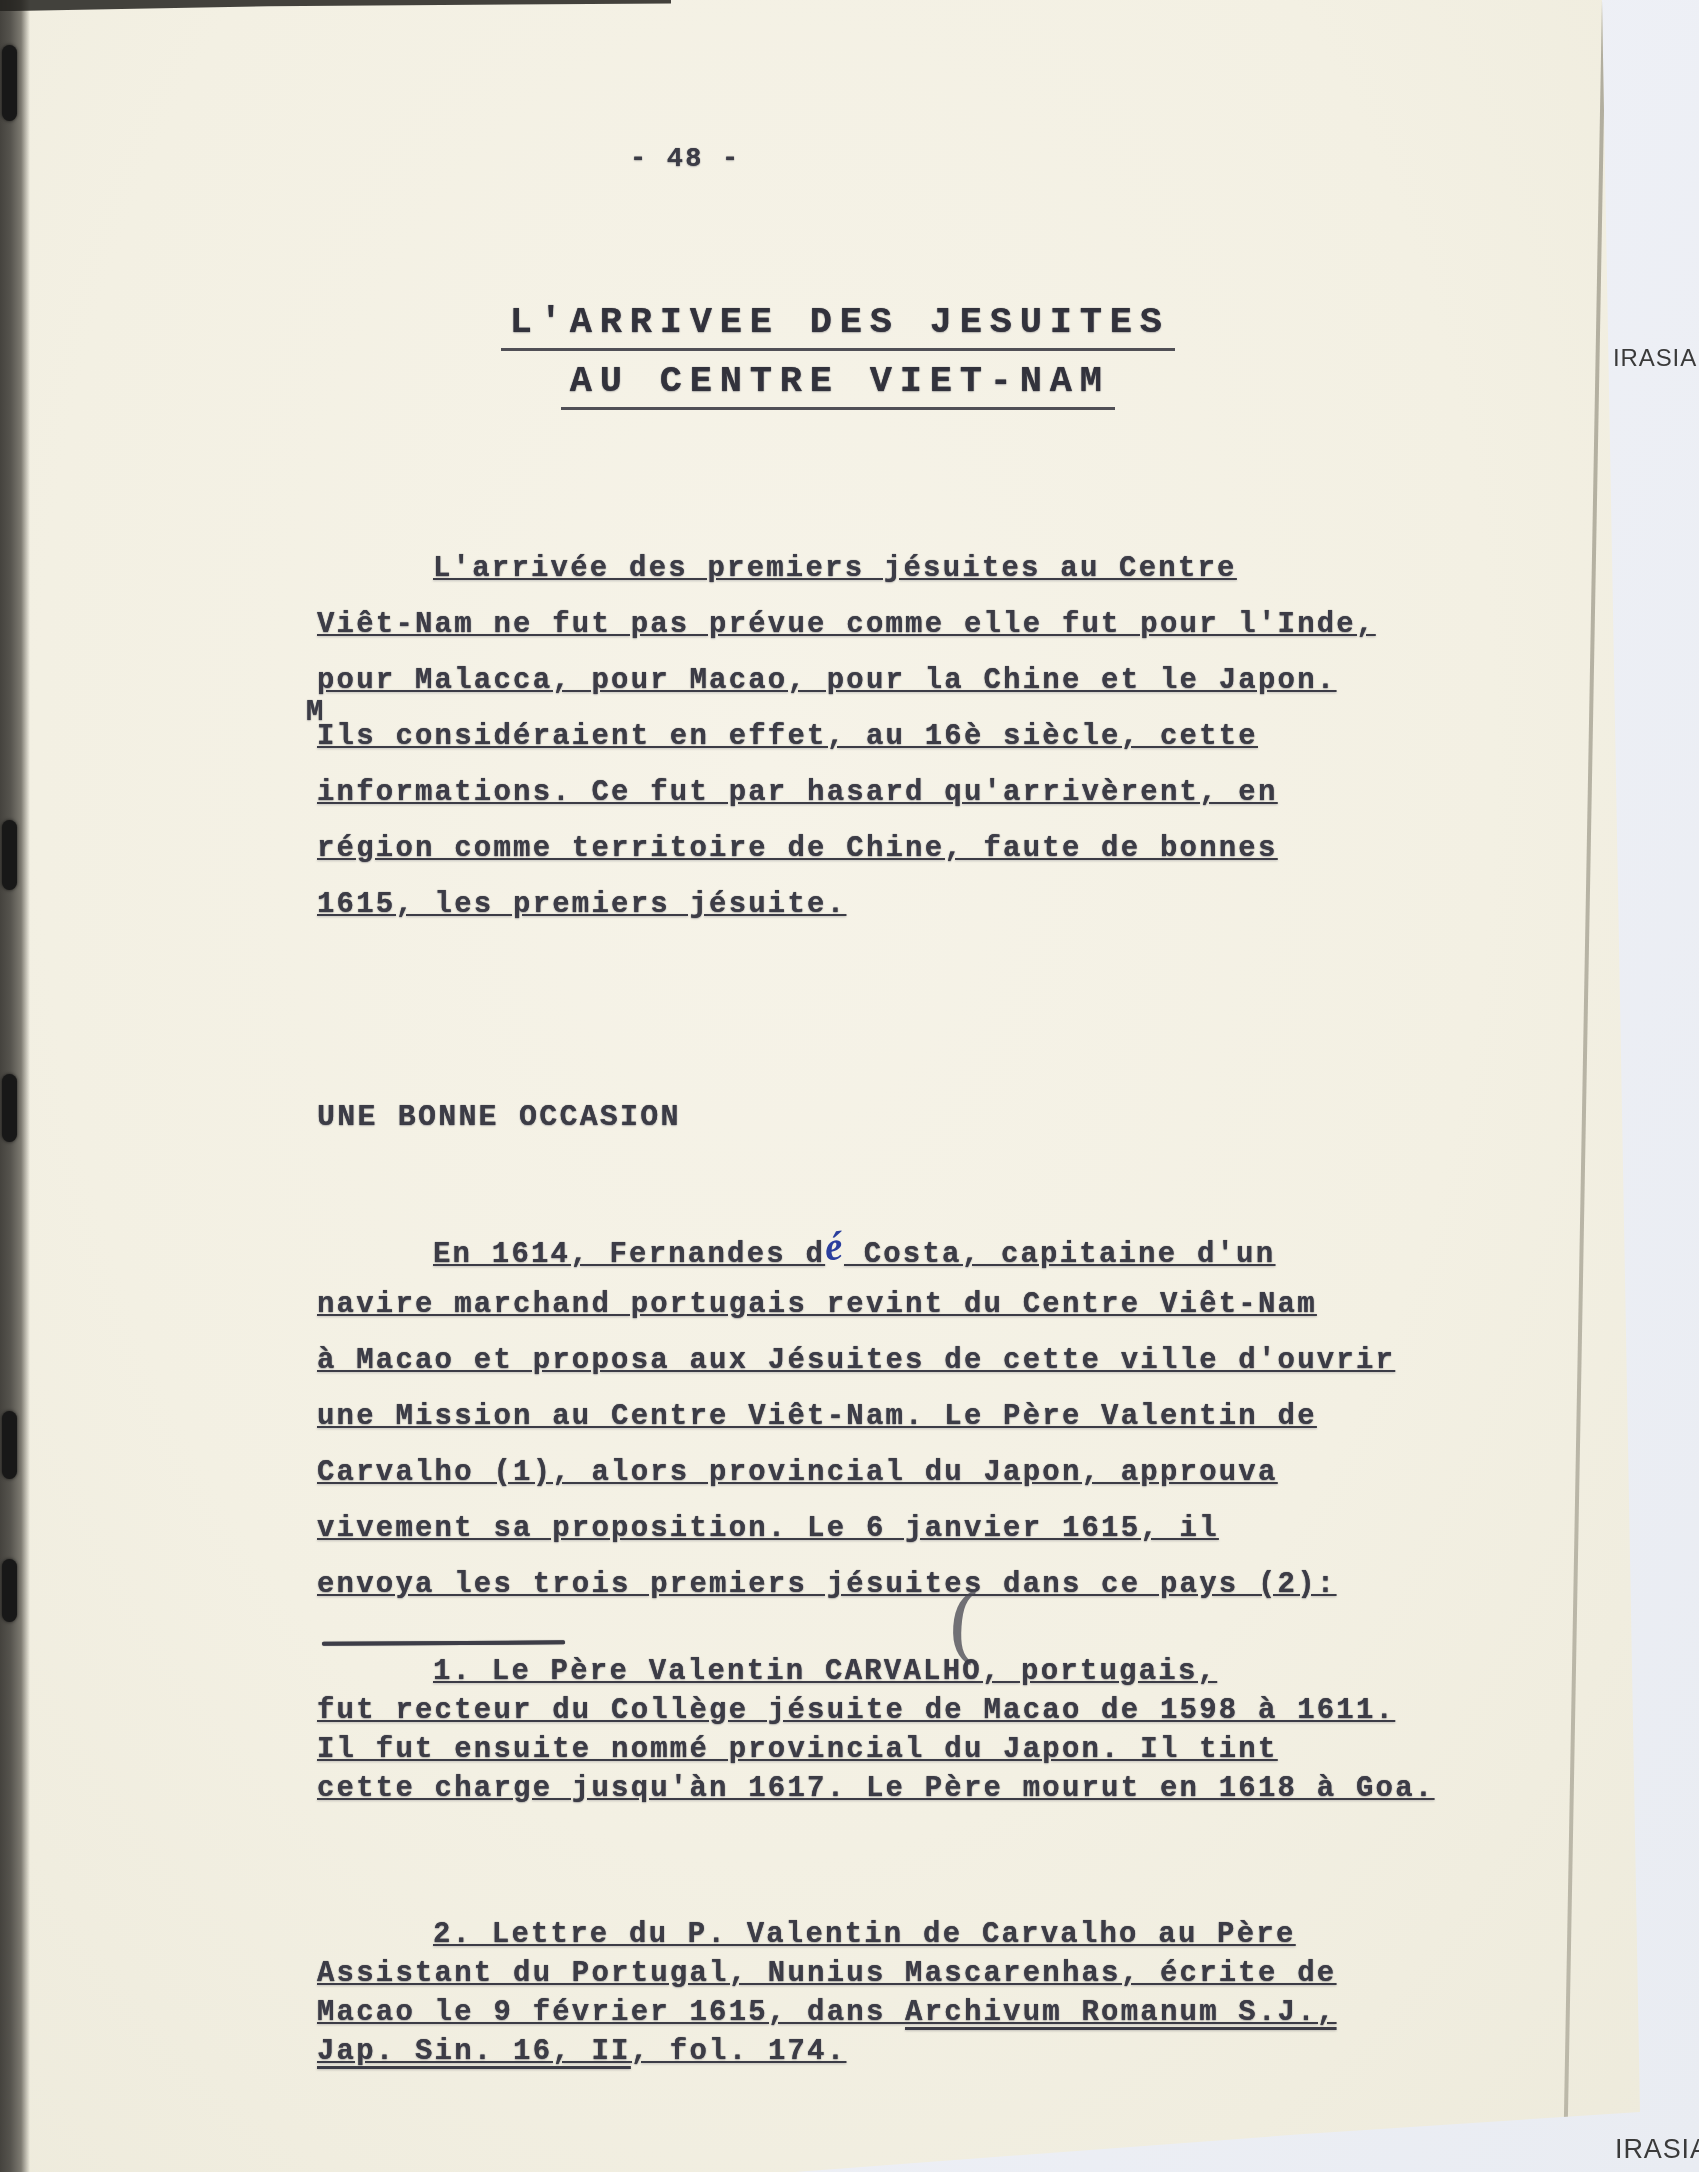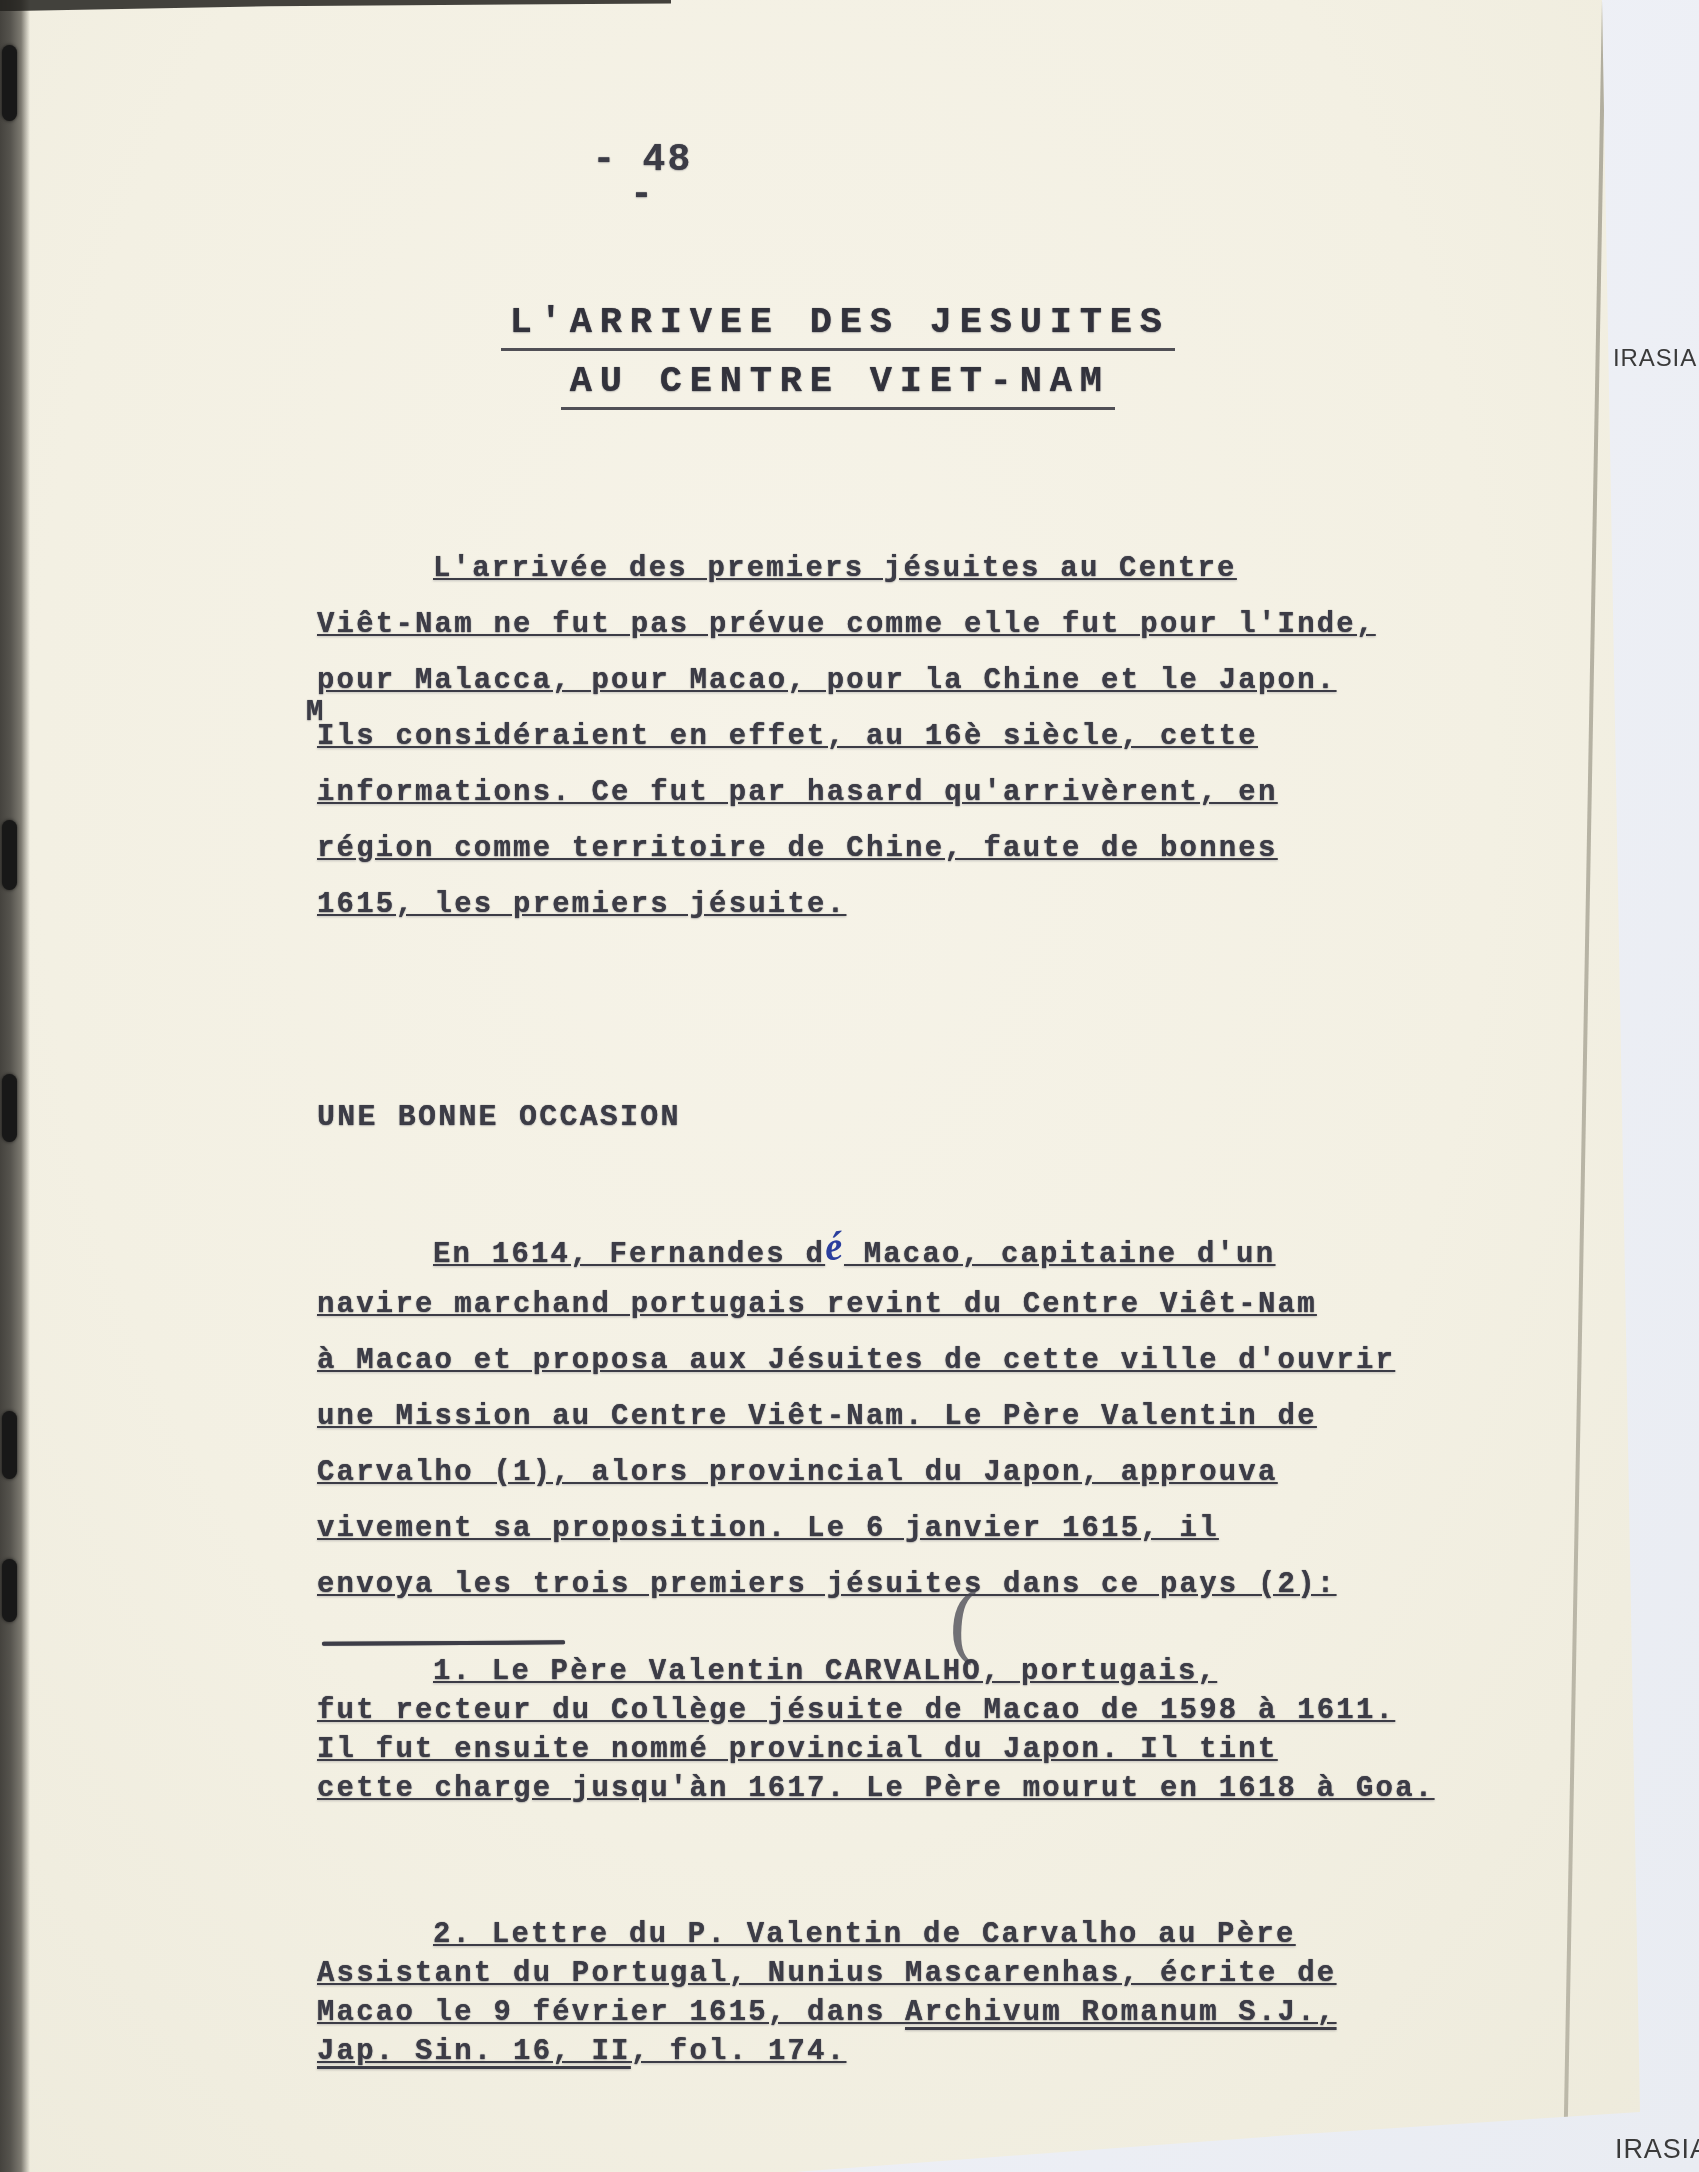--- a/index.html
+++ b/index.html
@@ -38,21 +38,21 @@
     position:absolute;left:0;top:0;width:671px;height:11.3px;background:#23221f;
     clip-path:polygon(0 0,100% 0,100% 30%,40% 55%,0 100%);opacity:.85;
   }
   
   .typed{
     font-family:"Liberation Mono","DejaVu Sans Mono",monospace;
     font-weight:700;color:#3c3c46;letter-spacing:2.2px;
     text-shadow:0 0 0.9px rgba(55,55,68,.9),0 0.9px 1.7px rgba(55,55,68,.28);
   }
   .typed .line{white-space:pre;}
-  .page-num{position:absolute;left:573px;top:142px;width:139px;text-align:center;line-height:35px;font-size:38px;}
+  .page-num{position:absolute;left:630px;top:142px;width:139px;text-align:left;line-height:35px;font-size:27px;}
   .title{position:absolute;left:295px;top:301px;width:1086px;text-align:center;font-size:37px;letter-spacing:7.8px;line-height:43px;color:#32323c;}
   .t-line{display:inline-block;padding:0 5.2px 4.3px 8.7px;border-bottom:3.5px solid rgba(50,50,60,.85);}
   .t-second{margin-top:8.7px;}
   .para{position:absolute;left:317px;font-size:29px;}
   .para .line{height:56px;line-height:56px;text-decoration:underline;}
   .p1{top:541px;}
   .p2{top:1221px;}
   .fn .line{height:39px;line-height:39px;}
   .fn1{top:1628px;margin-top:24px;}
   .fn2{top:1915px;}
@@ -108,21 +108,21 @@
       <div class="line">Ils considéraient en effet, au 16è siècle, cette</div>
       <div class="line">informations. Ce fut par hasard qu'arrivèrent, en</div>
       <div class="line">région comme territoire de Chine, faute de bonnes</div>
       <div class="line">1615, les premiers jésuite.</div>
     </div>
     <span class="overstrike typed">M</span>
 
     <div class="heading typed">UNE BONNE OCCASION</div>
 
     <div class="para p2 typed">
-      <div class="line indent"><span>En 1614, Fernandes d</span><span class="blue-corr">é</span><span> Macao, capitaine d'un</span></div>
+      <div class="line indent"><span>En 1614, Fernandes d</span><span class="blue-corr">é</span><span> Costa, capitaine d'un</span></div>
       <div class="line">navire marchand portugais revint du Centre Viêt-Nam</div>
       <div class="line">à Macao et proposa aux Jésuites de cette ville d'ouvrir</div>
       <div class="line">une Mission au Centre Viêt-Nam. Le Père Valentin de</div>
       <div class="line">Carvalho (1), alors provincial du Japon, approuva</div>
       <div class="line">vivement sa proposition. Le 6 janvier 1615, il</div>
       <div class="line">envoya les trois premiers jésuites dans ce pays (2):</div>
     </div>
     <span class="hand-paren">(</span>
 
     <div class="fn-sep"></div>

